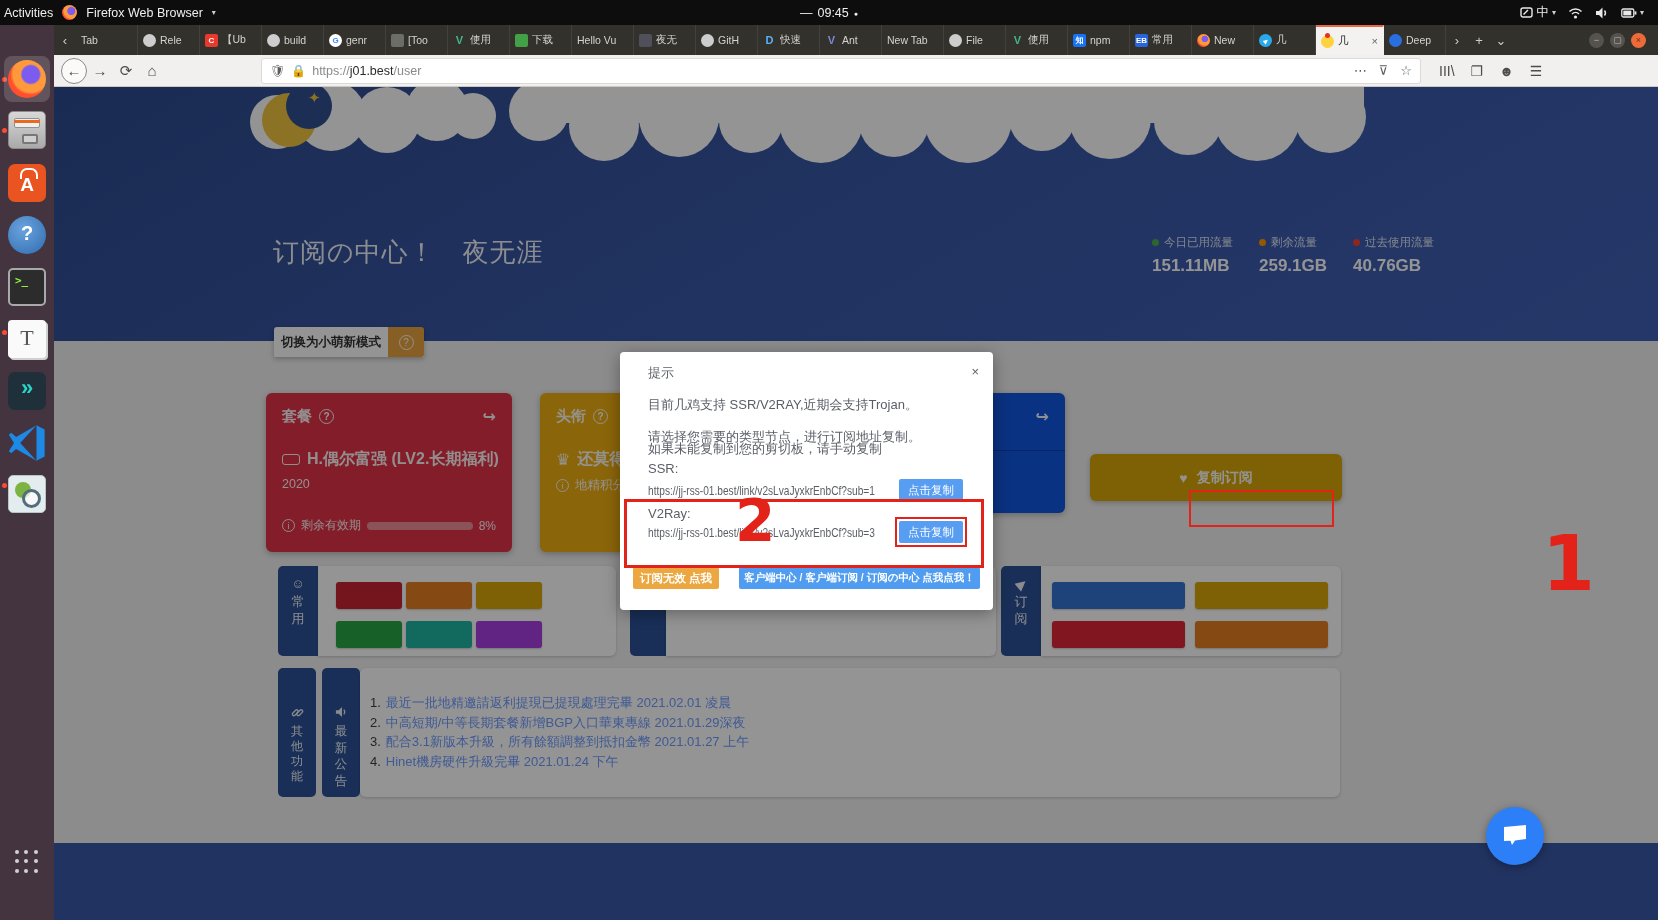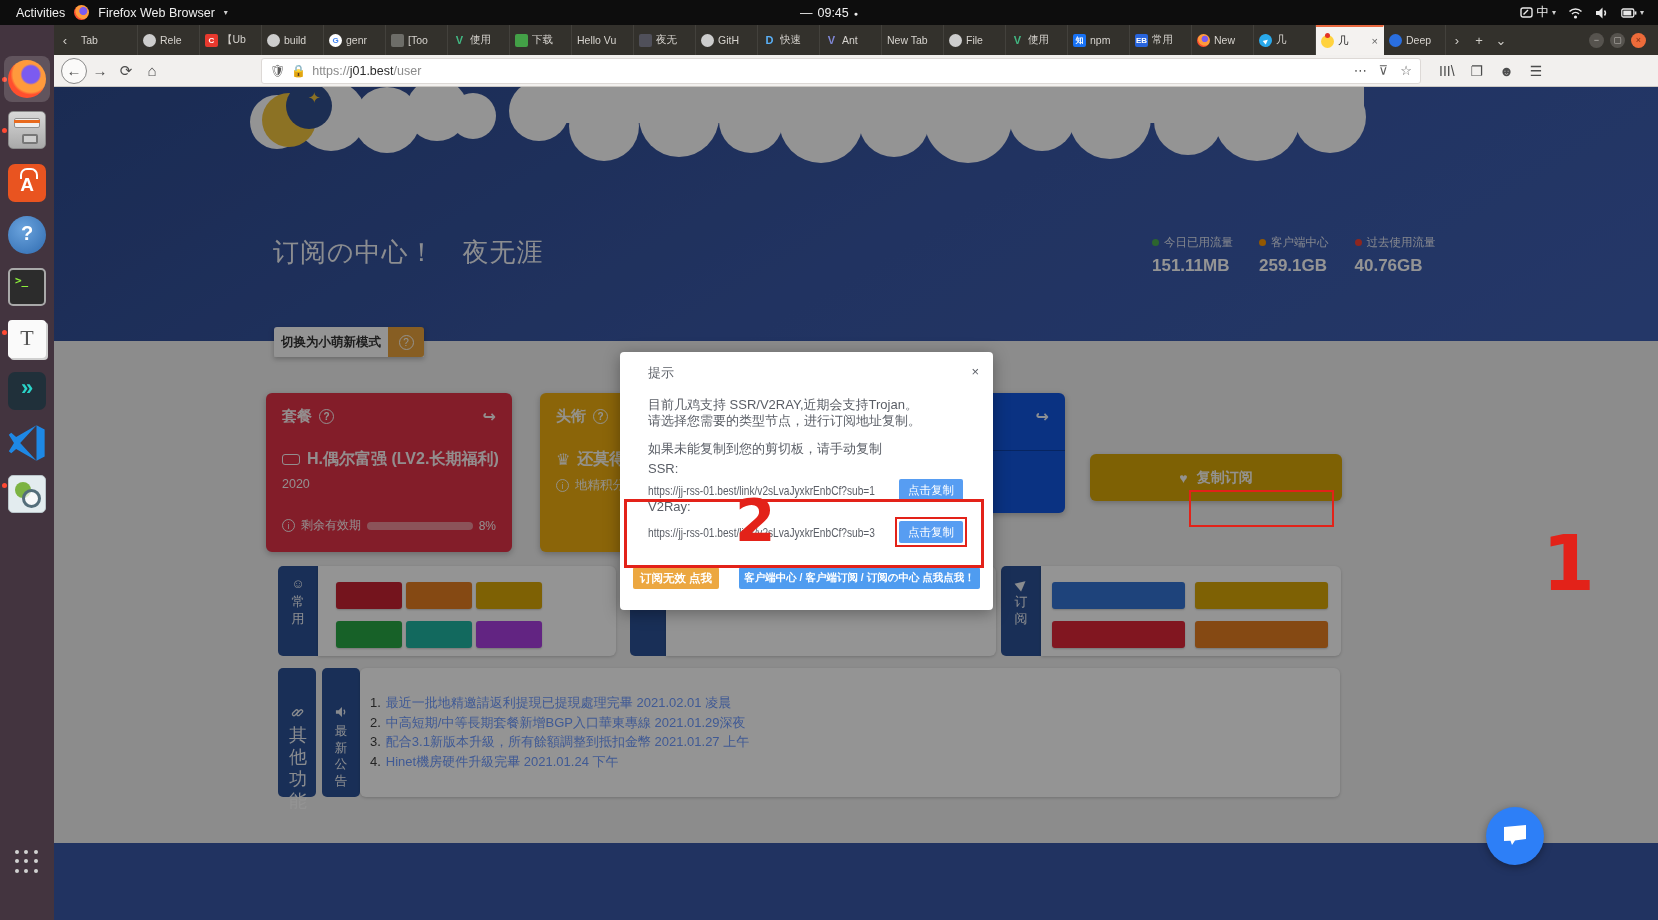--- a/index.html
+++ b/index.html
@@ -1,21 +1,21 @@
 <!DOCTYPE html>
 <html><head>
 <meta charset="utf-8">
 <style>
 *{margin:0;padding:0;box-sizing:border-box}
 html,body{width:1658px;height:920px;overflow:hidden}
 body{position:relative;font-family:"Liberation Sans","DejaVu Sans",sans-serif;background:#101010}
 
 
 #sysbar{position:absolute;left:0;top:0;width:1658px;height:25px;background:#0d0d0d;color:#efefef;font-size:12.5px;display:flex;align-items:center;z-index:90}
-#sysbar .sysleft{display:flex;align-items:center;gap:9px;margin-left:16px}
+#sysbar .sysleft{display:flex;align-items:center;gap:9px;margin-left:4px}
 .ffmini{width:15px;height:15px;border-radius:50%;background:radial-gradient(circle at 62% 40%,#7b5bf0 0 28%,#ff9a3c 34% 58%,#ff4f2e 64% 82%,#ffc43c 86%)}
 .syscenter{position:absolute;left:0;right:0;top:0;height:25px;display:flex;align-items:center;justify-content:center;gap:5px;pointer-events:none}
 .syscenter .cdot{font-size:7px;margin-top:1px}
 .sysright{margin-left:auto;display:flex;align-items:center;gap:12px;margin-right:14px}
 .trayicon{display:inline-flex;align-items:center;gap:3px}
 .caret{font-size:8px;color:#cfcfcf}
 
 
 #dock{position:absolute;left:0;top:25px;width:54px;height:895px;background:#43343f;z-index:85}
 .dkwrap{position:absolute;left:0;width:54px;display:flex;justify-content:center}
@@ -424,21 +424,21 @@
       <div class="stat">
           <div class="slabel">
             <span class="sdot" style="--dot: #4caf50;"></span>
             <span>今日已用流量</span>
           </div>
           <div class="sval">151.11MB</div>
         </div>
         <div class="stat">
           <div class="slabel">
             <span class="sdot" style="--dot: #ff9800;"></span>
-            <span>客户端中心</span>
+            <span>剩余流量</span>
           </div>
           <div class="sval">259.1GB</div>
         </div>
         <div class="stat">
           <div class="slabel">
             <span class="sdot" style="--dot: #f44336;"></span>
             <span>过去使用流量</span>
           </div>
           <div class="sval">40.76GB</div>
         </div>
@@ -527,21 +527,21 @@
       <div class="gbtn" style="width: 133px; --c: #e67e22;"></div>
   </div>
 
   <div class="vtab" style="left:224px;top:581px;width:38px;height:129px;border-radius:5px">
     <span class="vicon" style="margin-top:38px">
       <svg width="13" height="13" viewBox="0 0 13 13">
           <rect x="0.8" y="5.2" width="7" height="3" rx="1.5" transform="rotate(-45 4.3 6.7)" fill="none" stroke="rgba(255,255,255,.9)" stroke-width="1.3"></rect>
           <rect x="5.2" y="5.2" width="7" height="3" rx="1.5" transform="rotate(-45 8.7 6.7)" fill="none" stroke="rgba(255,255,255,.9)" stroke-width="1.3"></rect>
         </svg>
     </span>
-    <span class="vlabel" style="font-size:18px;line-height:22px">其他功能</span>
+    <span class="vlabel" style="font-size:12px;line-height:15px">其他功能</span>
   </div>
   <div class="vtab" style="left:268px;top:581px;width:38px;height:129px;border-radius:5px">
     <span class="vicon" style="margin-top:38px">
       <svg width="13" height="12" viewBox="0 0 14 12">
           <polygon points="1,4 4,4 7.5,0.5 7.5,11.5 4,8 1,8" fill="rgba(255,255,255,.9)"></polygon>
           <path d="M9.5 3.5 a4 4 0 0 1 0 5" fill="none" stroke="rgba(255,255,255,.9)" stroke-width="1.3"></path>
         </svg>
     </span>
     <span class="vlabel" style="font-size:12.5px;line-height:16.5px">最新公告</span>
   </div>
@@ -563,26 +563,26 @@
 
   <div class="pfooter"></div>
 </div>
 
 <div id="overlay"></div>
 
 <div id="modal">
   <div class="m mtitle">提示</div>
   <div class="m mclose">×</div>
   <div class="m" style="left:28px;top:44px">目前几鸡支持 SSR/V2RAY,近期会支持Trojan。</div>
-  <div class="m" style="left:28px;top:60px">请选择您需要的类型节点，进行订阅地址复制。</div>
+  <div class="m" style="left:28px;top:76px">请选择您需要的类型节点，进行订阅地址复制。</div>
   <div class="m" style="left:28px;top:88px">如果未能复制到您的剪切板，请手动复制</div>
   <div class="m" style="left:28px;top:109px">SSR:</div>
   <div class="m murl" style="left:28px;top:131px;width:310px">https://jj-rss-01.best/link/v2sLvaJyxkrEnbCf?sub=1</div>
   <div class="mbtn mcopy" style="left:279px;top:127px">点击复制</div>
-  <div class="m" style="left:28px;top:147px">V2Ray:</div>
+  <div class="m" style="left:28px;top:154px">V2Ray:</div>
   <div class="m murl" style="left:28px;top:173px;width:310px">https://jj-rss-01.best/link/v2sLvaJyxkrEnbCf?sub=3</div>
   <div class="mbtn mcopy" style="left:279px;top:169px">点击复制</div>
   <div class="mbtn morange">订阅无效 点我</div>
   <div class="mbtn mblue">客户端中心 / 客户端订阅 / 订阅の中心 点我点我！</div>
 </div>
 
 <div id="annot">
   <div class="rbox" style="left:624px;top:499px;width:360px;height:69px"></div>
   <div class="rbox thin" style="left:895px;top:517px;width:72px;height:30px"></div>
   <div class="rbox thin" style="left:1189px;top:490px;width:145px;height:37px"></div>

